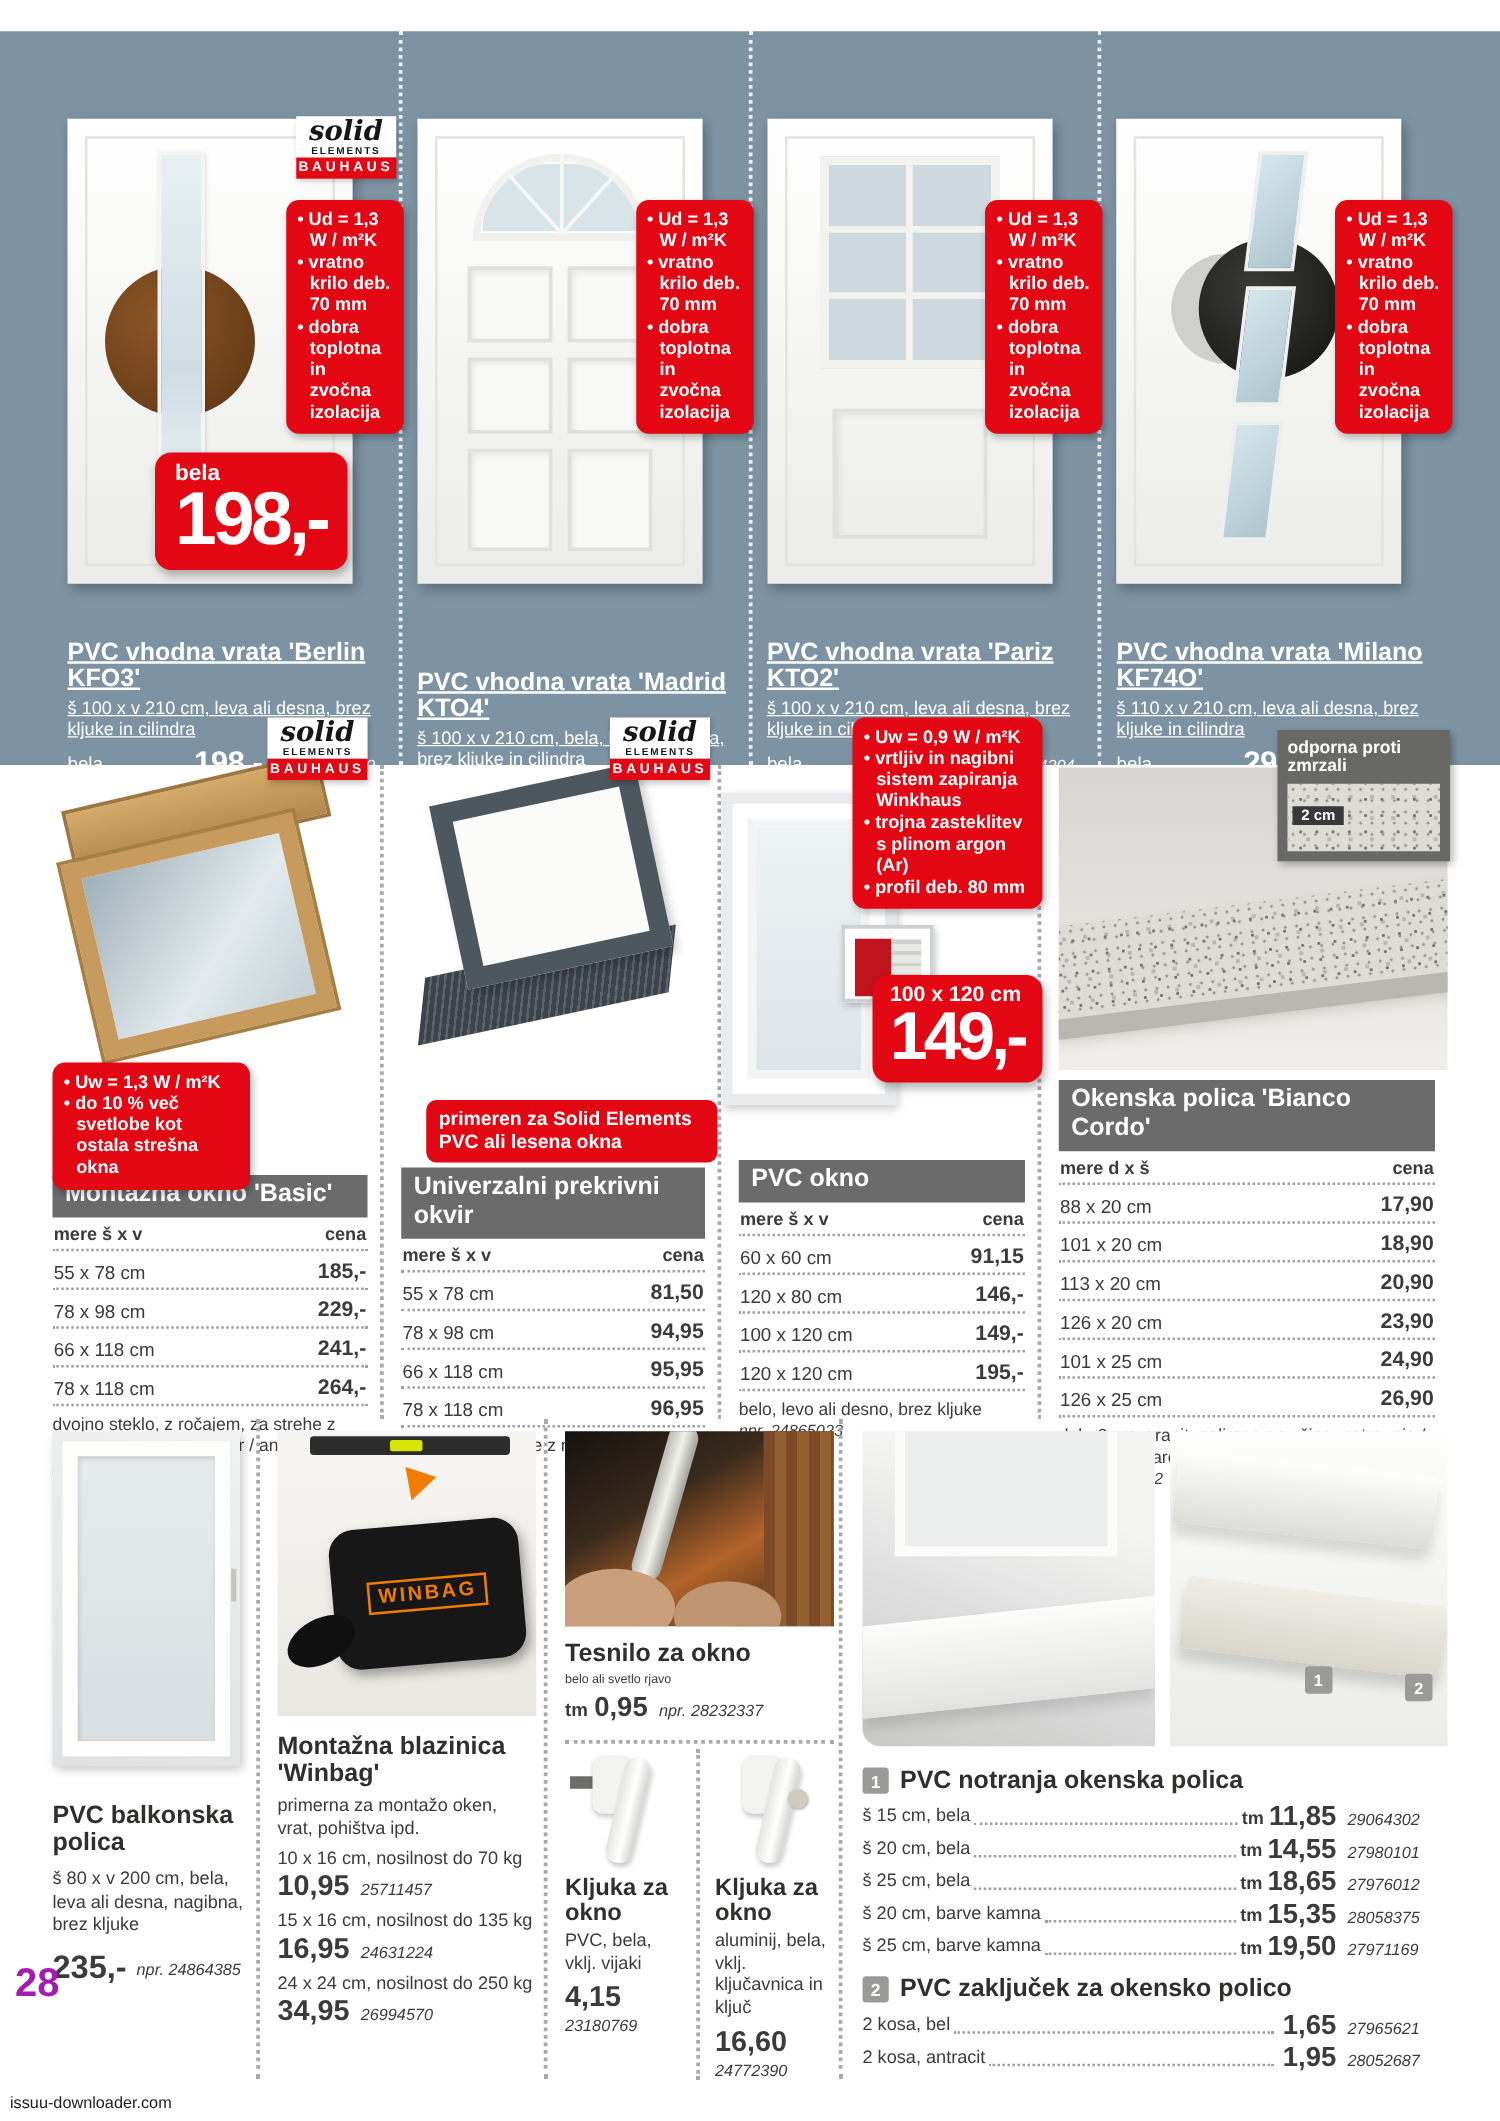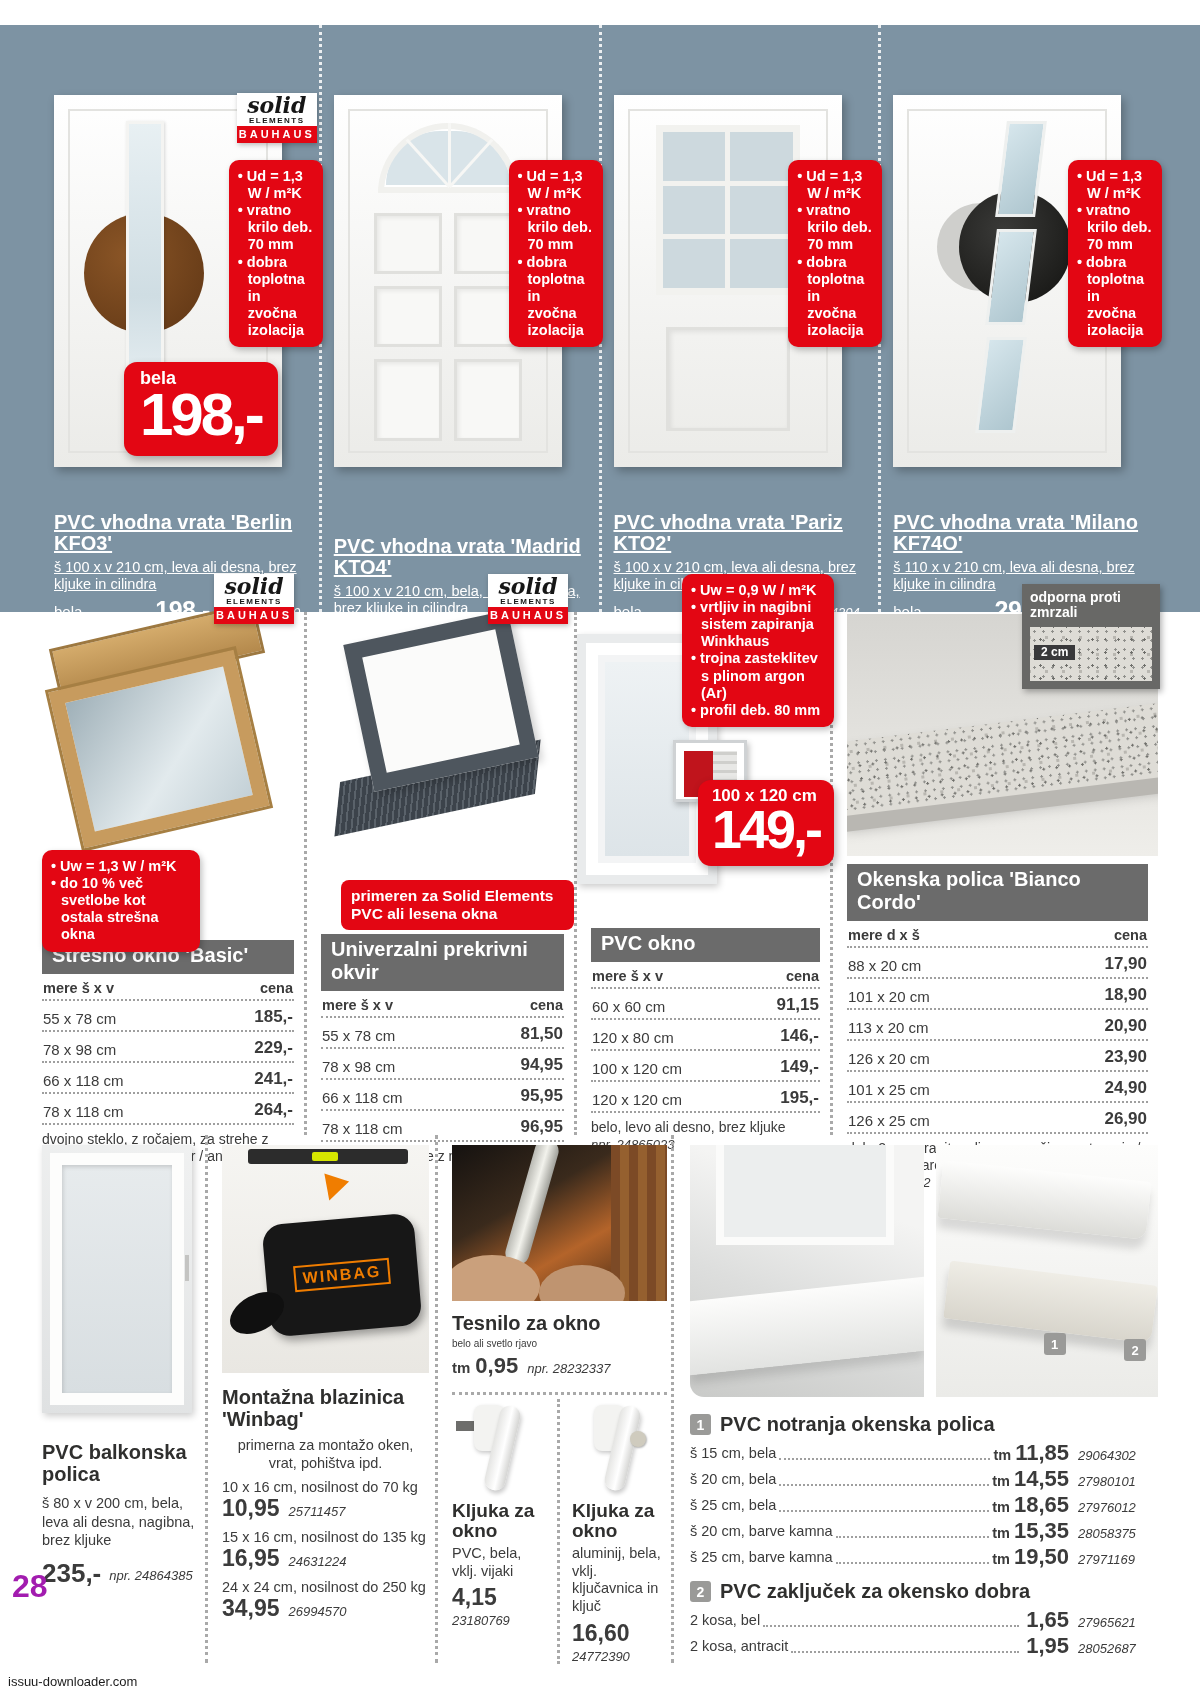--- a/index.html
+++ b/index.html
@@ -181,21 +181,21 @@
   .wb-arrow { position:absolute; top:32px; left:98px; width:0; height:0; border-left:13px solid transparent;
               border-right:13px solid transparent; border-top:24px solid #f07d00; transform:rotate(18deg); }
   .wb-bag { position:absolute; top:74px; left:44px; width:152px; height:112px; background:#171717;
             border-radius:20px; transform:rotate(-5deg); box-shadow:3px 5px 9px rgba(0,0,0,.35);
             display:flex; align-items:center; justify-content:center; }
   .wb-brand { color:#f07d00; font-weight:bold; font-size:16px; letter-spacing:2px;
               border:2px solid #f07d00; padding:2px 7px; }
   .wb-bulb { position:absolute; top:150px; left:6px; width:58px; height:36px; background:#101010;
              border-radius:50%; transform:rotate(-28deg); }
   .b-title { font-size:20px; font-weight:bold; line-height:1.08; margin-top:14px; color:#2f2f2e; }
-  .b-desc { font-size:14.5px; margin-top:6px; line-height:1.25;text-align:center; }
+  .b-desc { font-size:14.5px; margin-top:6px; line-height:1.25; }
   .wentry { margin-top:7px; }
   .wsize { font-size:14.5px; }
   .wline { display:flex; align-items:baseline; }
   .wprice { font-size:23px; font-weight:bold; }
   .wsku { font-style:italic; font-size:13px; margin-left:9px; }
 
   .ts-photo { height:156px; position:relative; overflow:hidden;
               background:linear-gradient(150deg,#151210 0%,#3a2a1c 35%,#b4642a 62%,#241a11 100%); }
   .ts-wood { position:absolute; right:0; top:0; width:56px; height:100%;
              background:repeating-linear-gradient(90deg,#7c4a26 0 9px,#95602f 9px 18px); }
@@ -426,21 +426,21 @@
     </div>
     <div class="photo-roof">
       <div class="rw-flap"></div>
       <div class="rw-frame"></div>
     </div>
     <div class="ebadge badge-uw">
         <div>Uw = 1,3 W / m²K</div>
         <div>do 10 % več svetlobe kot ostala strešna okna</div>
       </div>
     <div class="twrap tw1">
-      <div class="tbar">Strešno okno 'Basic'</div>
+      <div class="tbar">Montažna okno 'Basic'</div>
       <div class="thead">
         <span>mere š x v</span>
         <span>cena</span>
       </div>
       <div>
           <div class="trow">
           <span class="ts">55 x 78 cm</span>
           <span class="tp">185,-</span>
         </div>
           <div class="trow">
@@ -755,21 +755,21 @@
           <span class="lead2"></span>
           <span class="du">tm</span>
           <span class="dpv">19,50</span>
           <span class="dsk">27971169</span>
         </div>
         </div>
     </div>
     <div class="d-sec d-sec2">
       <div class="d-head">
         <span class="numchip">2</span>
-        <span>PVC zaključek za okensko dobra</span>
+        <span>PVC zaključek za okensko polico</span>
       </div>
       <div>
           <div class="drow">
           <span class="dl">2 kosa, bel</span>
           <span class="lead2"></span>
           <span class="du"></span>
           <span class="dpv">1,65</span>
           <span class="dsk">27965621</span>
         </div>
           <div class="drow">

